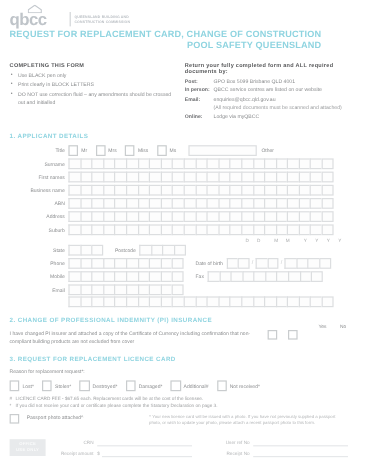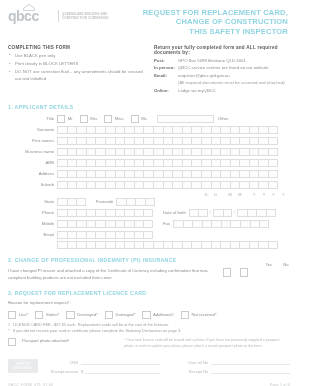--- a/index.html
+++ b/index.html
@@ -5,21 +5,21 @@
   html,body{margin:0;padding:0;background:#ffffff;}
   body{
     width:298px;height:386px;overflow:hidden;
     font-family:"Liberation Sans","DejaVu Sans",sans-serif;
     color:#6d6e71;
     -webkit-font-smoothing:antialiased;
   }
   .page{position:relative;width:298px;height:386px;box-sizing:border-box;padding:0;}
 
   
-  .header{display:flex;align-items:flex-start;padding:8px 8px 0 8px;}
+  .header{display:flex;align-items:flex-start;padding:8px 8px 0 8px;flex-direction:column;}
   .logo-wrap{display:flex;align-items:center;gap:3px;width:118px;flex:0 0 auto;}
   .logo-mark{position:relative;width:47px;height:16px;display:flex;align-items:center;}
   .logo-text{font-size:14px;font-weight:700;color:#bfc4c9;letter-spacing:-0.5px;line-height:1;}
   .logo-roof{position:absolute;left:15px;top:-4px;width:12px;height:7px;}
   .logo-div{width:1px;height:12px;background:#d2d5d8;}
   .logo-sub{font-size:2.9px;line-height:1.45;color:#b9bec3;letter-spacing:.15px;font-weight:700;width:62px;}
   .title-wrap{flex:1;text-align:right;padding-right:2px;}
   .title1{font-size:7.6px;font-weight:700;color:#8fd4e0;letter-spacing:.15px;line-height:1.22;}
   .title2{font-size:7.6px;font-weight:700;color:#8fd4e0;letter-spacing:.15px;line-height:1.22;}
 
@@ -101,21 +101,21 @@
         <span class="logo-text">qbcc</span>
       </div>
       <div class="logo-div"></div>
       <div class="logo-sub">
         <div>QUEENSLAND BUILDING AND</div>
         <div>CONSTRUCTION COMMISSION</div>
       </div>
     </div>
     <div class="title-wrap">
       <div class="title1">REQUEST FOR REPLACEMENT CARD, CHANGE OF CONSTRUCTION</div>
-      <div class="title2">THIS SAFETY INSPECTOR</div>
+      <div class="title2">POOL SAFETY QUEENSLAND</div>
     </div>
   </div>
 
   <div class="intro">
     <div class="intro-col">
       <div class="intro-h">COMPLETING THIS FORM</div>
       <ul class="bullets">
         <li>Use BLACK pen only</li>
         <li>Print clearly in BLOCK LETTERS</li>
         <li>DO NOT use correction fluid – any amendments should be crossed out and initialled</li>

